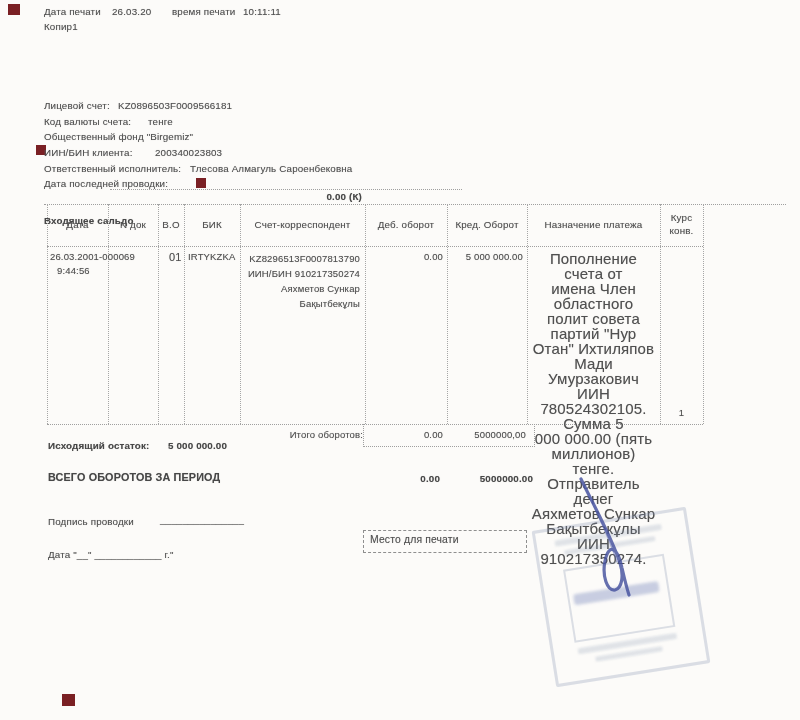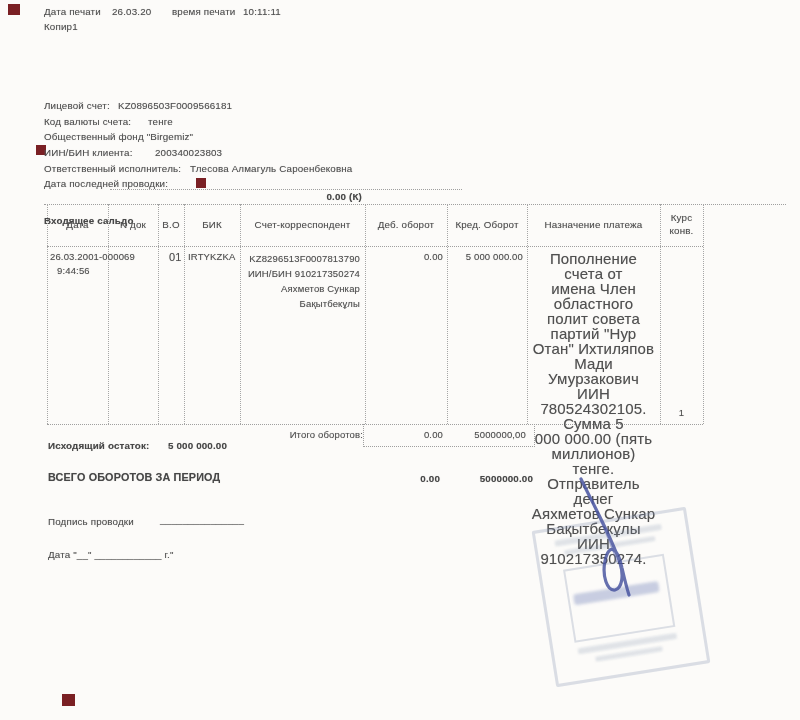--- a/index.html
+++ b/index.html
@@ -119,20 +119,23 @@
   <span class="t b" style="left:168px;top:440px;">5 000 000.00</span>
 
   <span class="t b big" style="left:48px;top:471px;">ВСЕГО ОБОРОТОВ ЗА ПЕРИОД</span>
   <div class="t b rt" style="left:362px;top:473px;width:78px;">0.00</div>
   <div class="t b rt" style="left:455px;top:473px;width:78px;">5000000.00</div>
 
   <span class="t" style="left:48px;top:516px;">Подпись проводки</span>
   <span class="t" style="left:160px;top:514px;">_______________</span>
   <span class="t" style="left:48px;top:549px;">Дата "__" ____________ г."</span>
 
+  <div class="dash-box" style="left:363px;top:530px;width:162px;height:21px;">
+    <span class="t" style="left:6px;top:3px;font-size:10.4px;">Место для печати</span>
+  </div>
 
   <div class="stamp">
     <div class="ln" style="left:18px;top:10px;width:108px;height:6px;"></div>
     <div class="ln" style="left:26px;top:21px;width:92px;height:5px;"></div>
     <div class="inner"></div>
     <div class="ghost"></div>
     <div class="ln" style="left:24px;top:120px;width:100px;height:6px;"></div>
     <div class="ln" style="left:40px;top:131px;width:68px;height:5px;"></div>
   </div>
 

